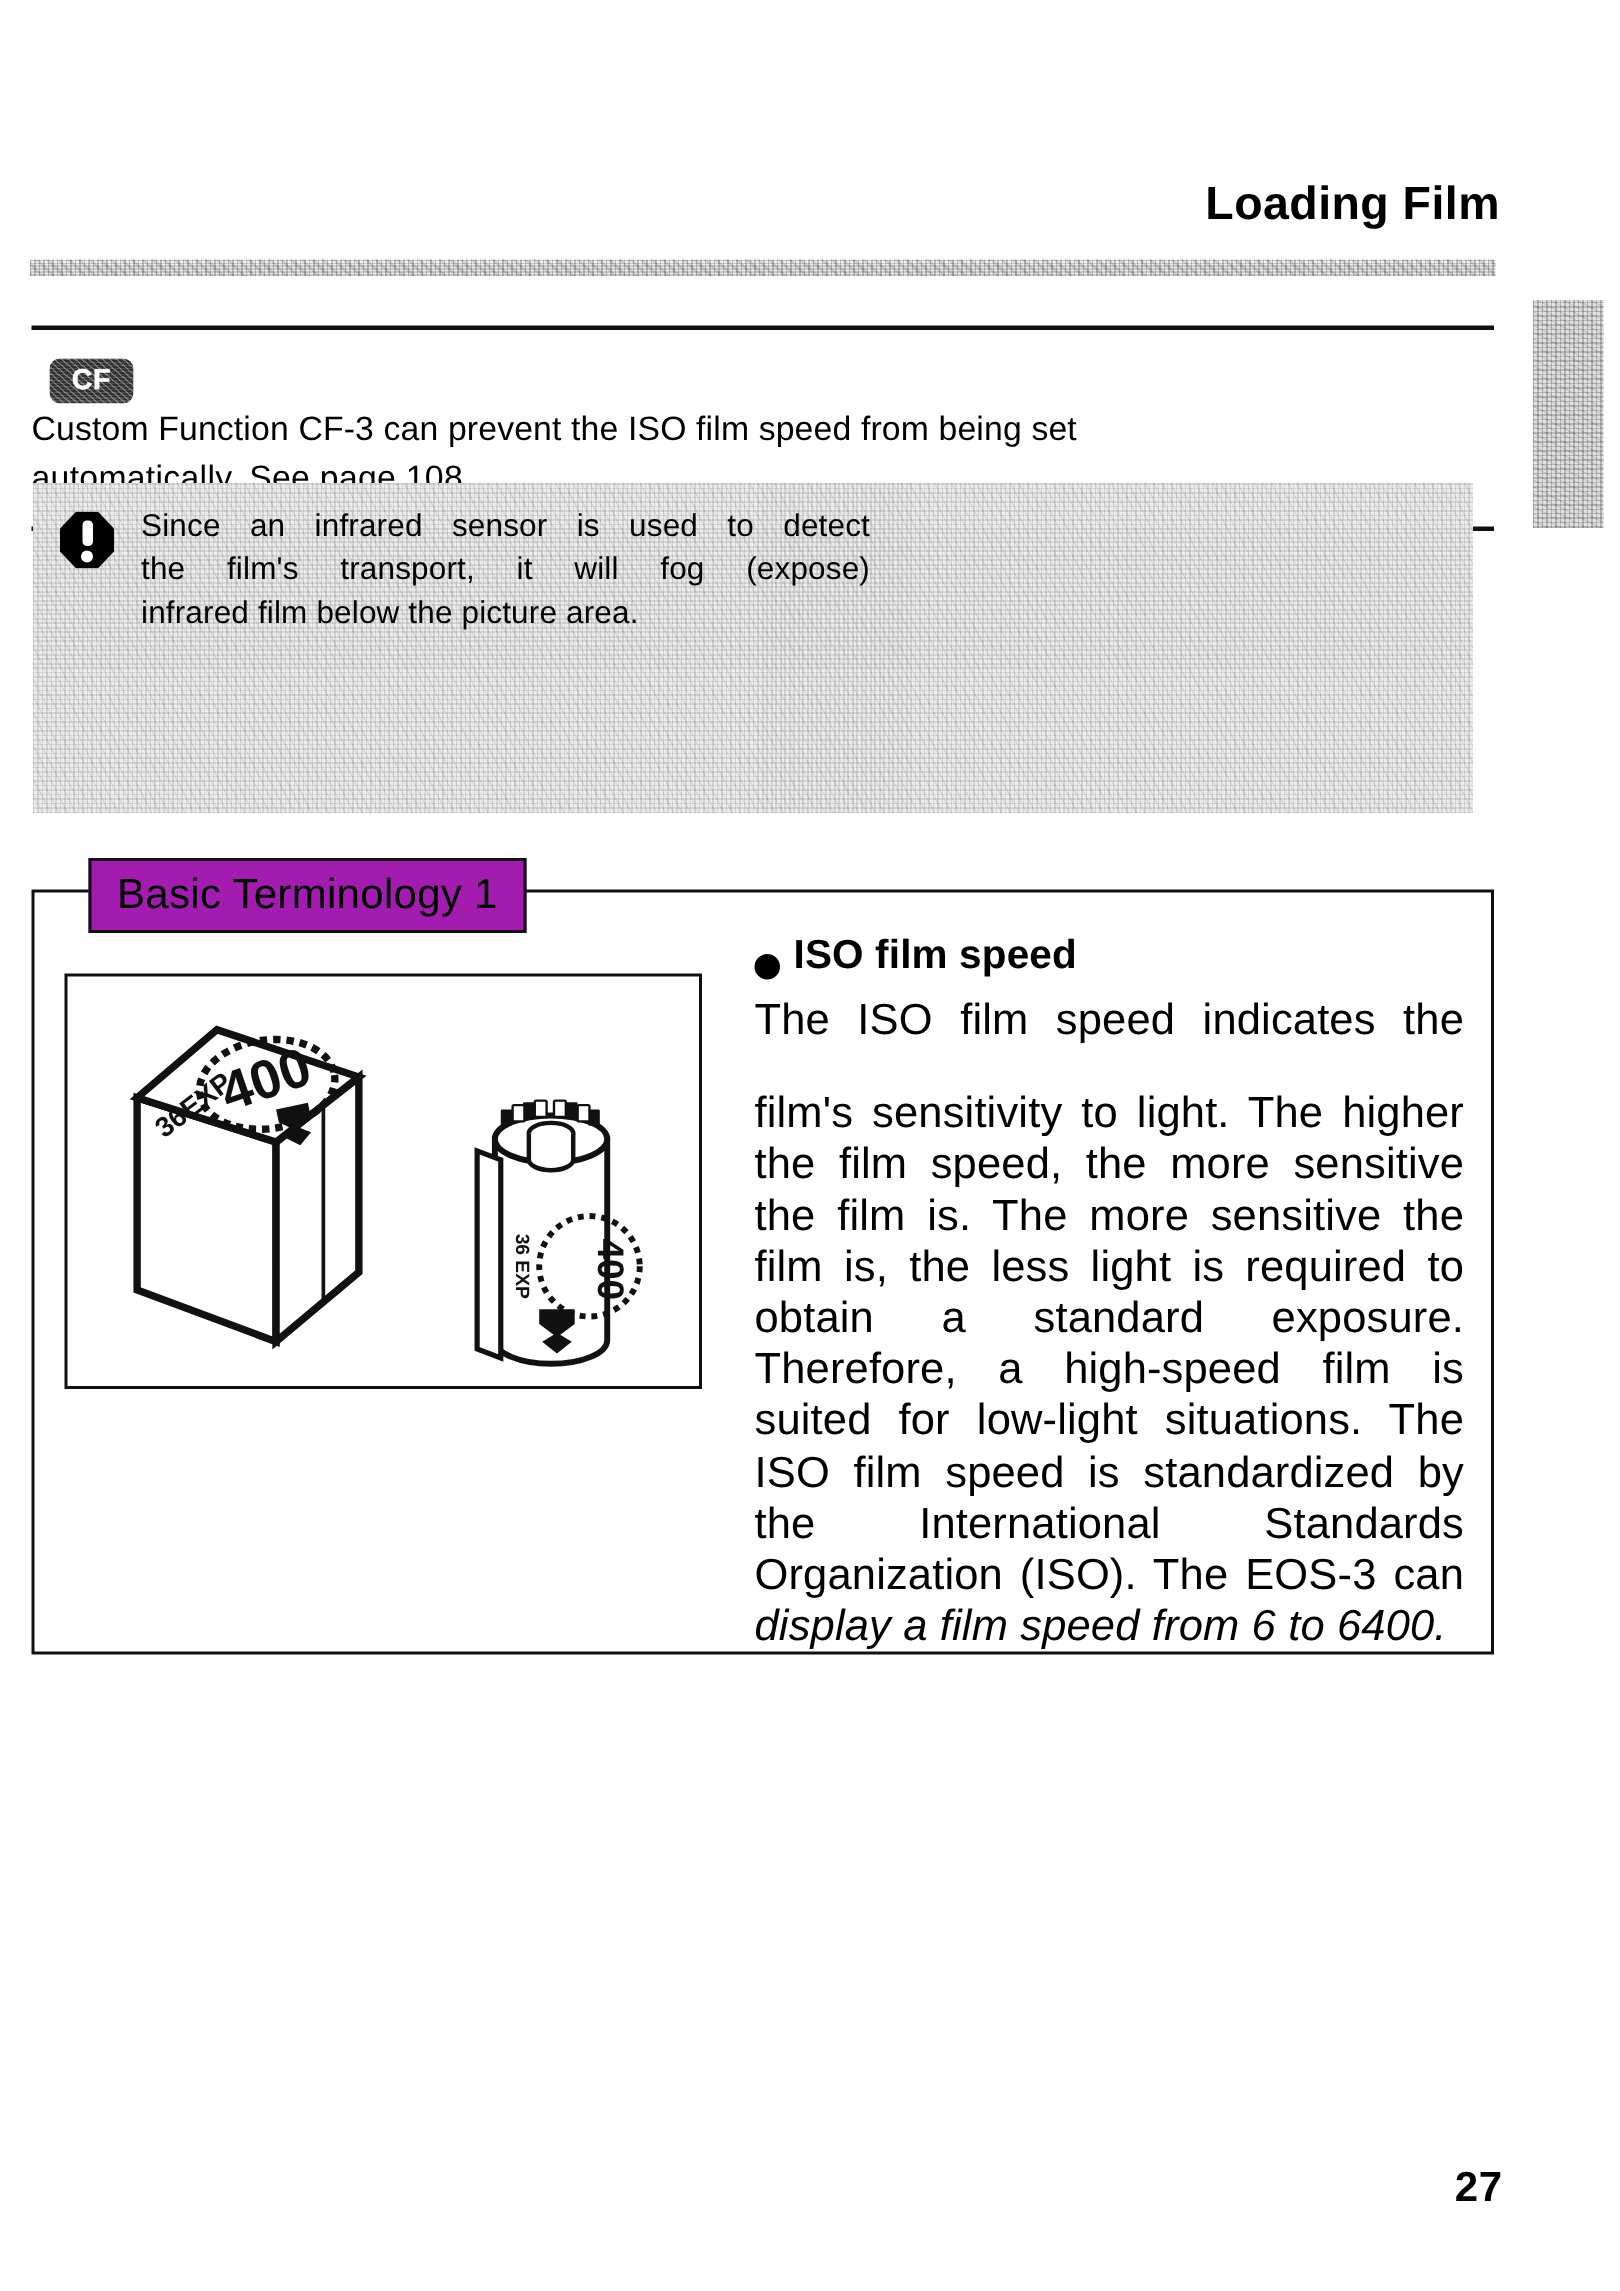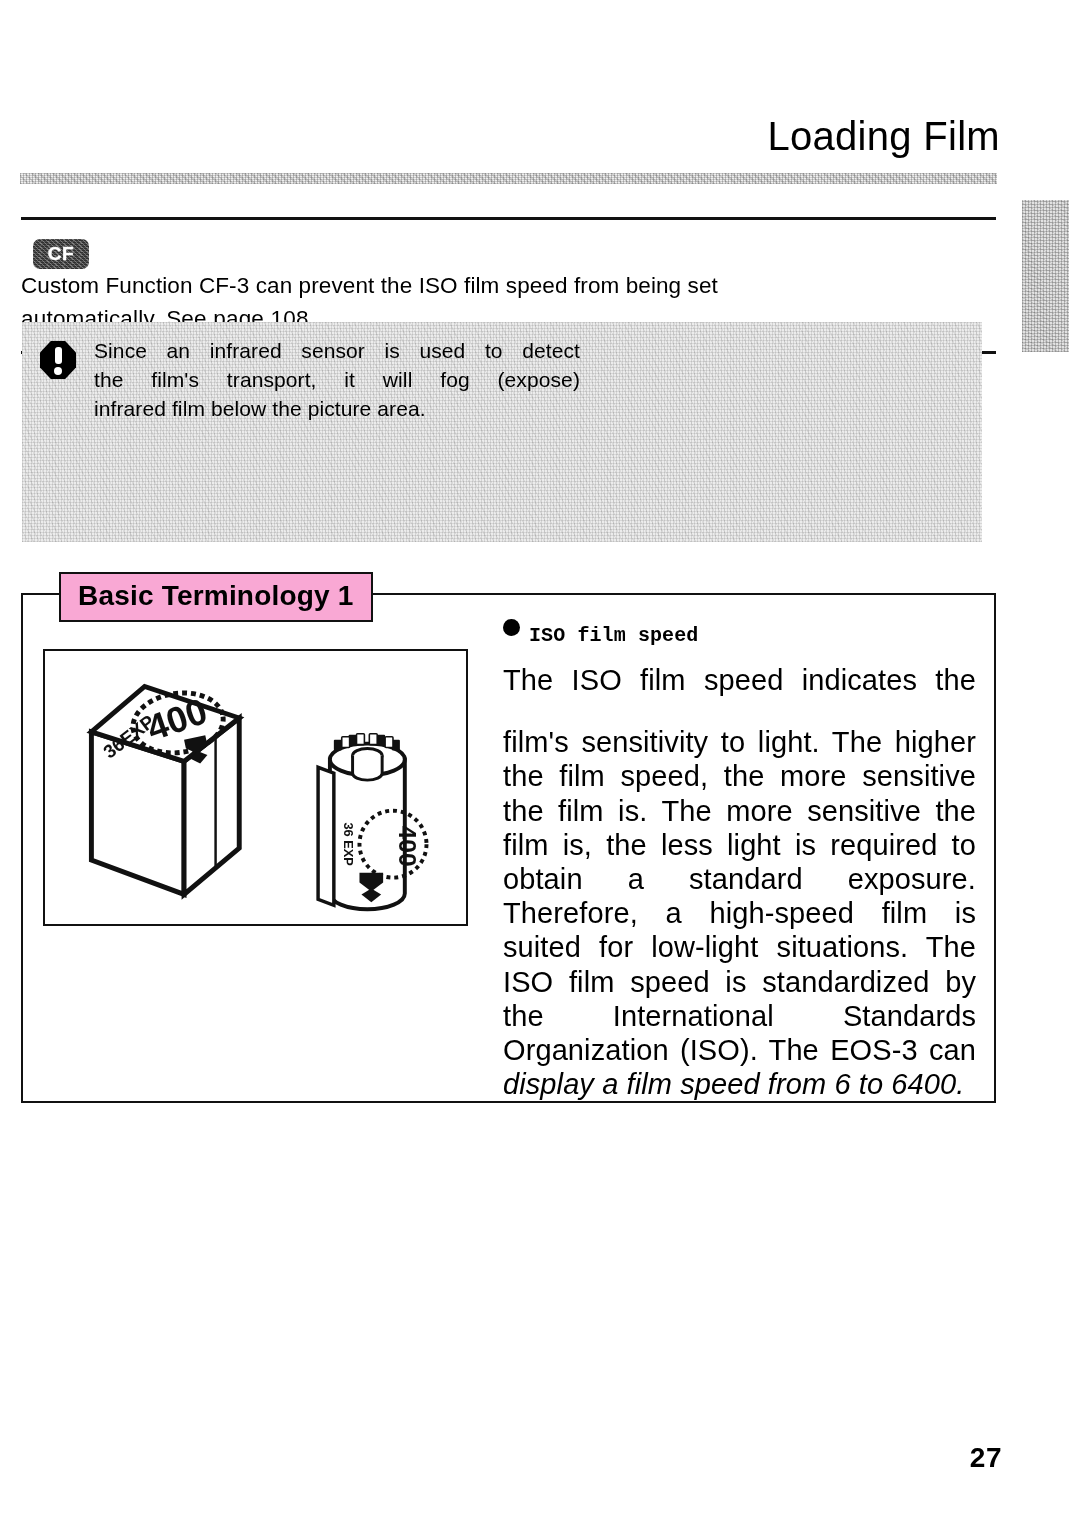--- a/index.html
+++ b/index.html
@@ -19,22 +19,22 @@
 
   
   #page-header {
     position: absolute;
     left: 0;
     top: 118px;
     width: 1000px;
     text-align: right;
   }
   #page-header .title {
-    font-size: 40px;
-    font-weight: normal;
+    font-size: 31px;
+    font-weight: bold;
     letter-spacing: 0.3px;
     line-height: 36px;
     display: inline-block;
   }
   #header-rule {
     position: absolute;
     left: 20px;
     top: 173px;
     width: 977px;
     height: 11px;
@@ -191,23 +191,23 @@
     border: 2px solid #111;
     box-sizing: border-box;
     background: #ffffff;
   }
   #term-title {
     position: absolute;
     left: 59px;
     top: 572px;
     padding: 5px 17px 7px 17px;
     border: 2px solid #111;
-    background: #f9a8d4;
+    background: #a21caf;
     font-size: 28px;
-    font-weight: bold;
+    font-weight: normal;
     line-height: 34px;
     letter-spacing: 0.2px;
     z-index: 3;
     text-align: right;
   }
 
   
   #illus-frame {
     position: absolute;
     left: 20px;
@@ -221,28 +221,27 @@
   }
 
   
   #iso-col {
     position: absolute;
     left: 480px;
     top: 24px;
     width: 473px;
   }
   #iso-heading {
-    font-size: 20px;
+    font-size: 27px;
     font-weight: bold;
     line-height: 34px;
     letter-spacing: 0.1px;
     margin: 0 0 10px 0;
     display: flex;
-    align-items: flex-start;
-    font-family: Liberation Mono, monospace;
+    align-items: flex-end;
   }
   #iso-heading .bullet {
     display: inline-block;
     width: 17px;
     height: 17px;
     border-radius: 50%;
     background: #000;
     margin-right: 9px;
     flex: 0 0 auto;
   }

